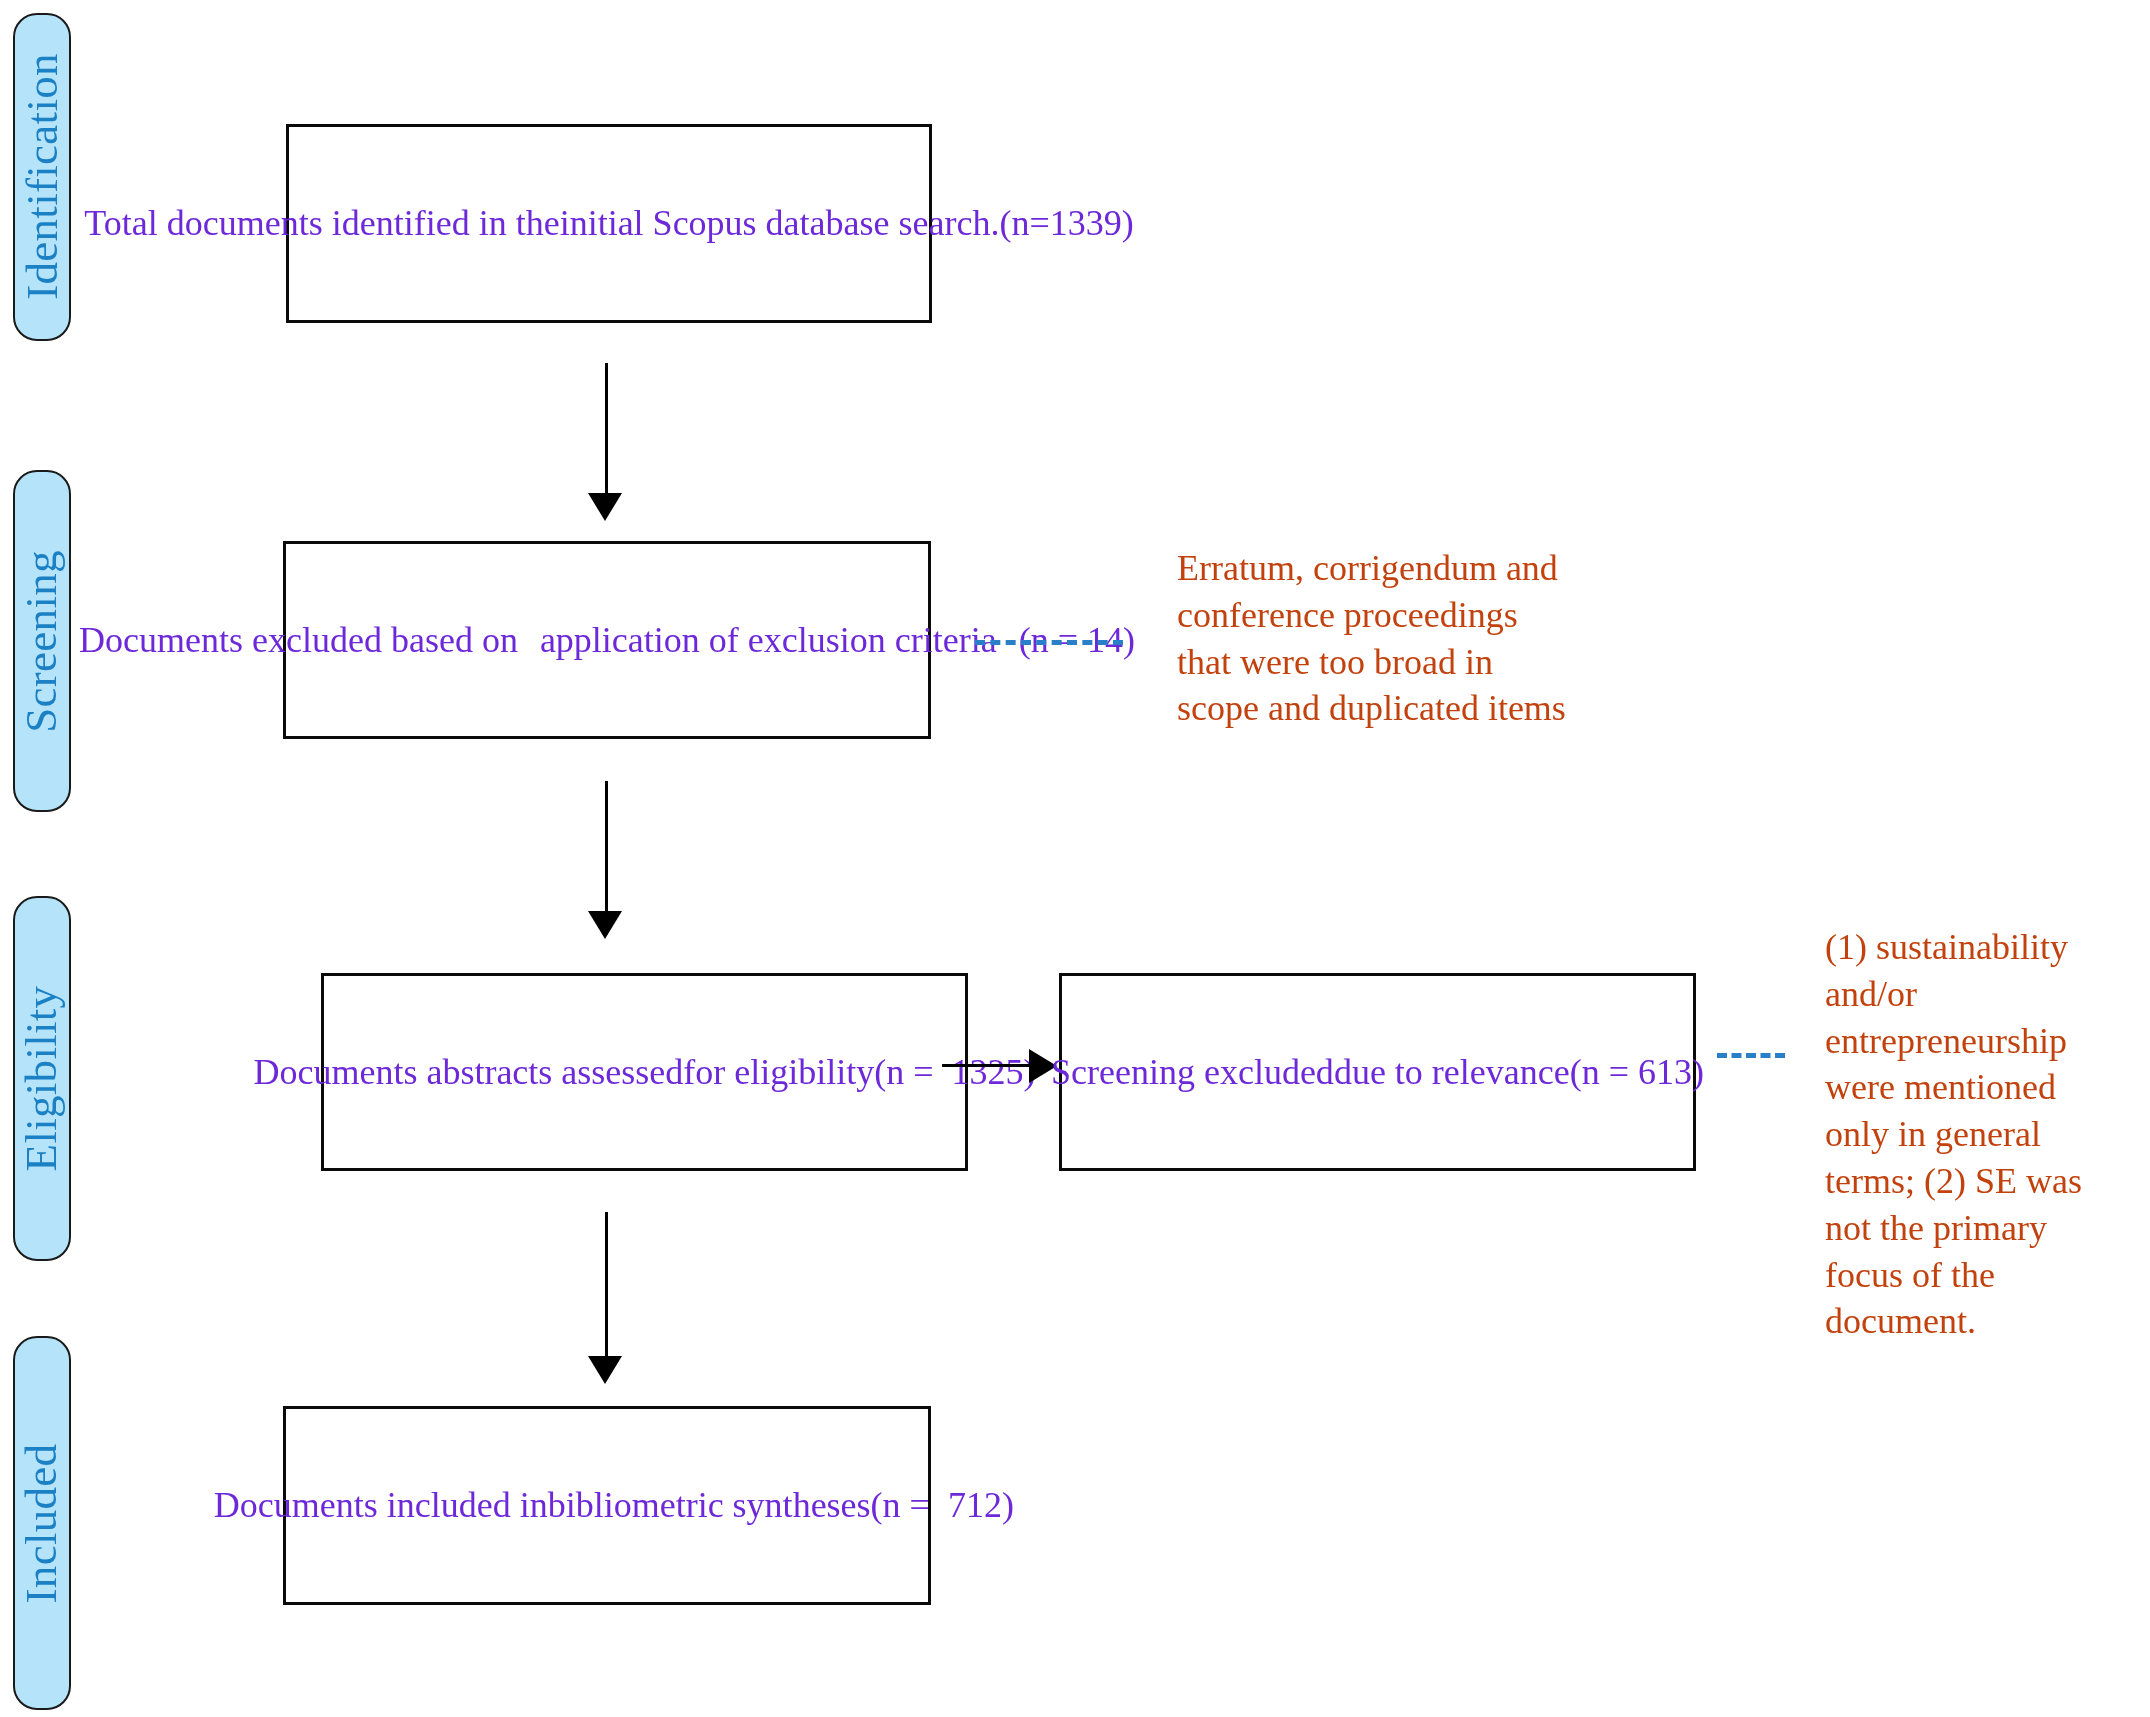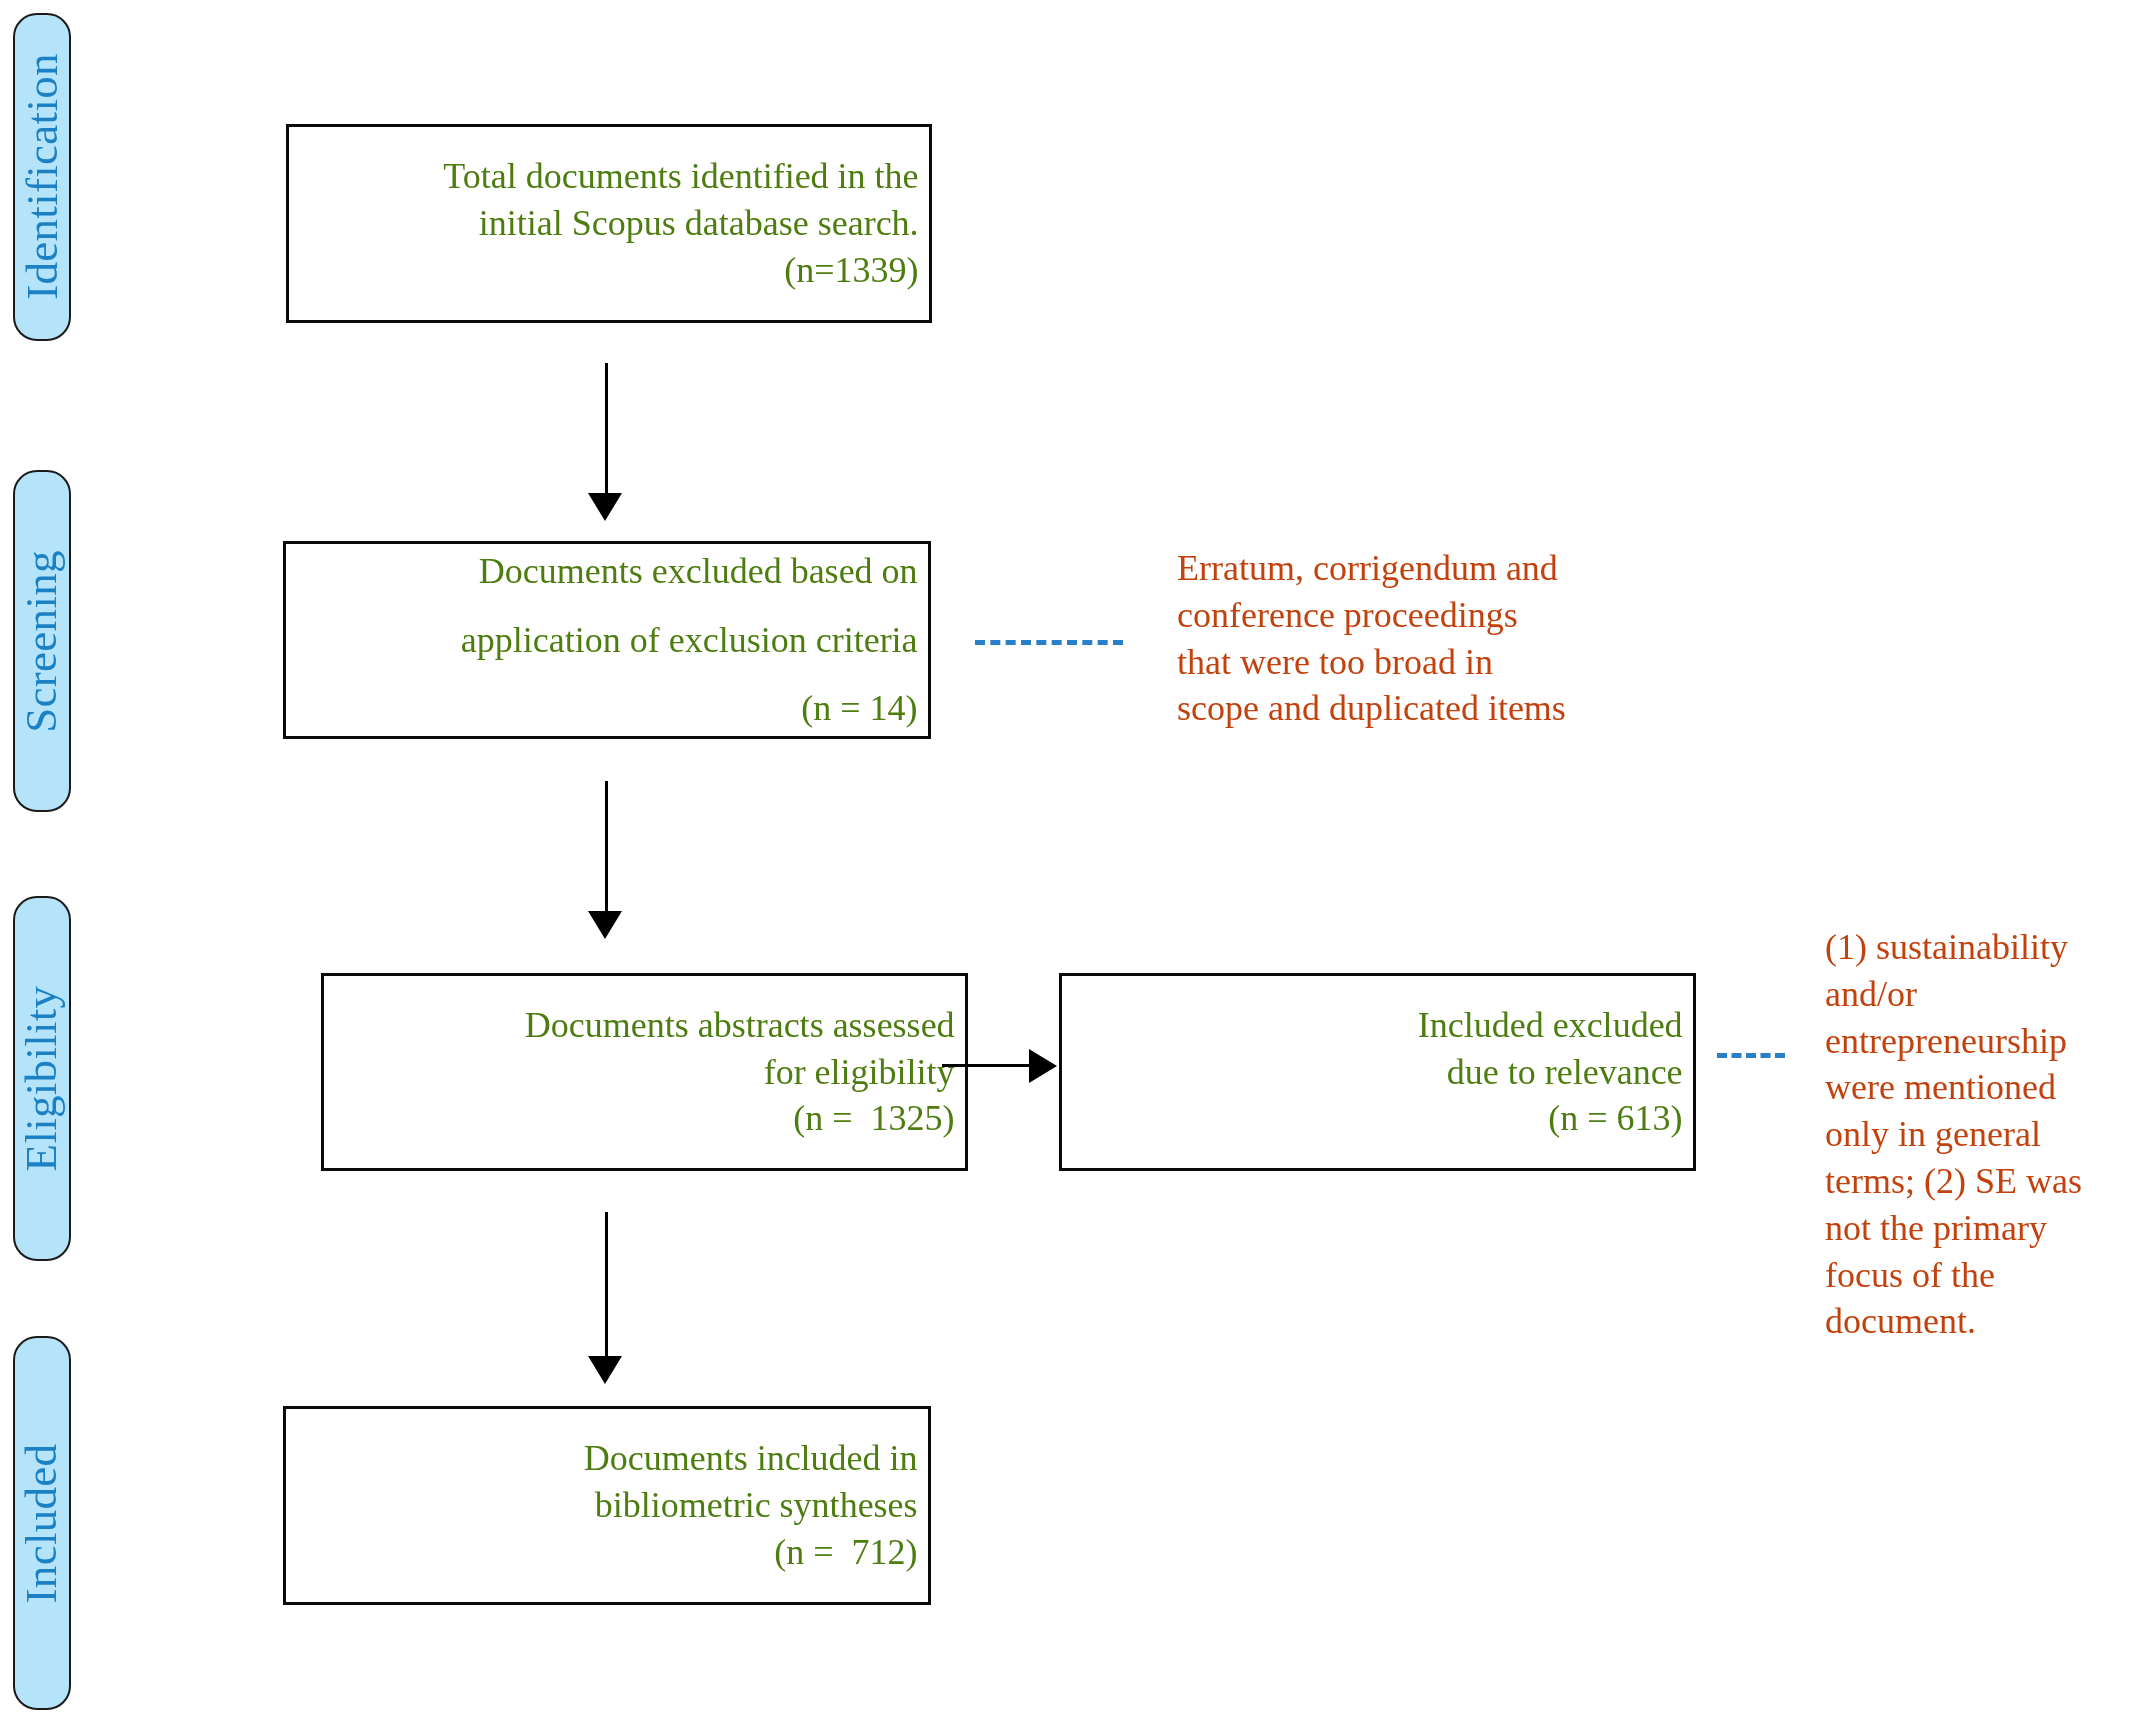--- a/index.html
+++ b/index.html
@@ -37,25 +37,25 @@
     font-family: "Liberation Serif", "DejaVu Serif", serif;
   }
 
   
   .proc-box {
     position: absolute;
     box-sizing: border-box;
     background: #ffffff;
     border: 3.5px solid #0a0a0a;
     display: flex;
-    flex-direction: column;
-    align-items: flex-end;
+    flex-direction: row;
+    align-items: center;
     justify-content: center;
     text-align: center;
-    color: #4d7c0f;
+    color: #6d28d9;
     font-size: 36px;
     line-height: 1.30;
     padding: 5.8px 10.4px;
   }
   .proc-box .ln { display: block; white-space: pre; }
 
   
   .note {
     position: absolute;
     color: #c2410c;
@@ -145,21 +145,21 @@
   <div class="proc-box" style="left:283px; top:973px; width:647px; height:198px;margin-left:38px;">
     <span class="ln">Documents abstracts assessed</span>
     <span class="ln">for eligibility</span>
     <span class="ln">(n =  1325)</span>
   </div>
 
   <div class="h-line" style="left:942px; top:1064px; width:90px;"></div>
   <div class="h-head" style="left:1029px; top:1049px;"></div>
 
   <div class="proc-box" style="left:1059px; top:973px; width:637px; height:198px;">
-    <span class="ln">Included excluded</span>
+    <span class="ln">Screening excluded</span>
     <span class="ln">due to relevance</span>
     <span class="ln">(n = 613)</span>
   </div>
 
   <div class="dashed" style="left:1717px; top:1053px; width:68px;"></div>
 
   <div class="note" style="left:1825px; top:884px; width:325px;margin-top:40px;">(1) sustainability
 and/or
 entrepreneurship
 were mentioned

